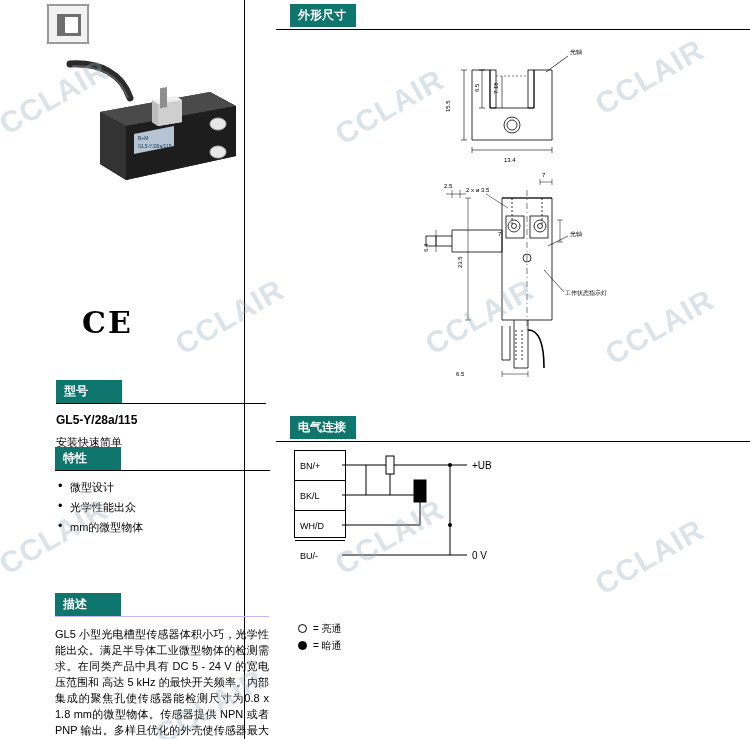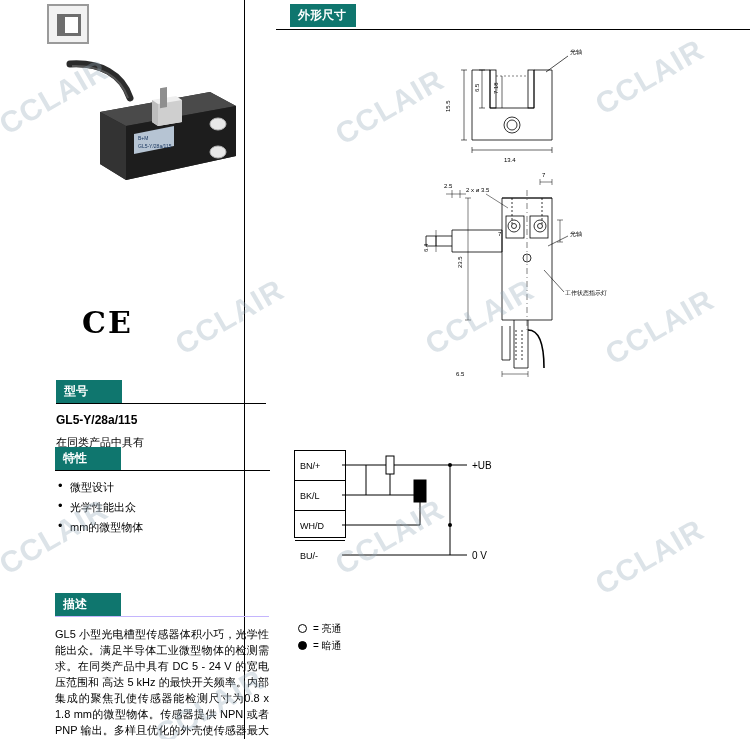--- a/index.html
+++ b/index.html
@@ -143,21 +143,21 @@
     </div>
 
     <div class="ce-mark">CE</div>
 
     <div class="sect model-sect">
       <div style="border-bottom:1px solid #000;">
         <span class="bar">型号</span>
       </div>
       <div class="model-no">GL5-Y/28a/115</div>
       <div class="model-desc">
-        <div>在同类产品中具有</div>
+        <div>安装快速简单</div>
         <div>带固定电缆</div>
       </div>
     </div>
 
     <div class="sect feat-sect">
       <div style="border-bottom:1px solid #000;">
         <span class="bar">特性</span>
       </div>
       <ul class="feat-list">
         <li>微型设计</li>
@@ -265,20 +265,23 @@
           <path d="M189,168 L195,168 M189,290 L195,290" stroke-width="0.5"></path>
           <text x="186" y="238" stroke="none" fill="#000" transform="rotate(-90 186,238)">23.5</text>
 
           <path d="M226,344 L252,344" stroke-width="0.5"></path>
           <path d="M226,341 L226,347 M252,341 L252,347" stroke-width="0.5"></path>
           <text x="180" y="346" stroke="none" fill="#000">6.5</text>
         </g>
       </svg>
     </div>
 
+    <div class="rhead elec-head">
+      <span class="bar">电气连接</span>
+    </div>
 
     <div class="elec-area">
       <div class="term-box">
         <div class="row">BN/+</div>
         <div class="row">BK/L</div>
         <div class="row">WH/D</div>
         <div class="row">BU/-</div>
       </div>
 
       <svg width="200" height="140" style="position:absolute;left:52px;top:0;">

